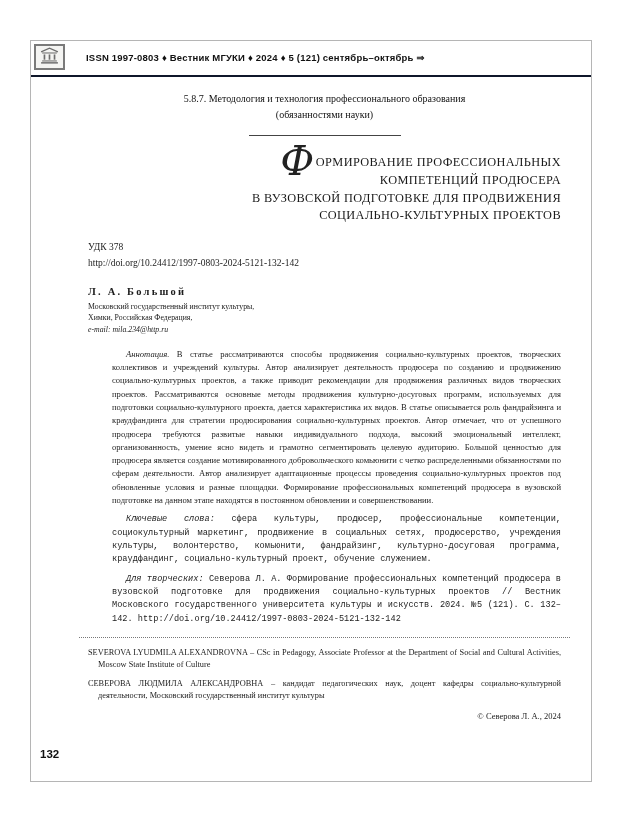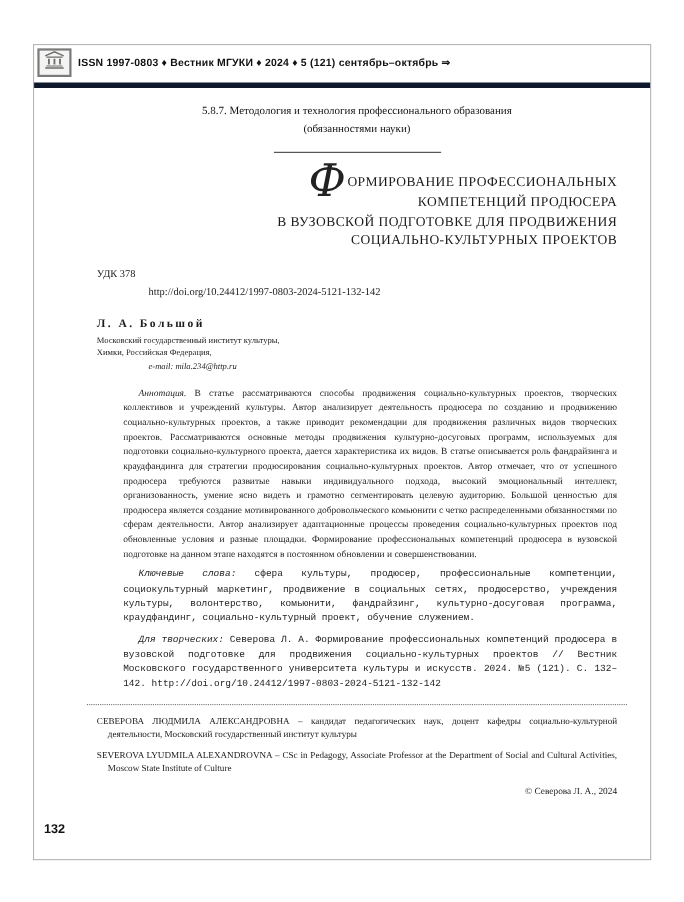--- a/index.html
+++ b/index.html
@@ -1,22 +1,22 @@
 <!DOCTYPE html>
 <html><head>
 <meta charset="utf-8">
 <style>
   * { margin:0; padding:0; box-sizing:border-box; }
   html,body { width:622px; height:820px; background:#ffffff;
               font-family:"Liberation Serif", serif; color:#1c1c1c; }
   .page { position:relative; width:622px; height:820px; background:#fff; overflow:hidden; }
   .frame { position:absolute; left:30px; top:40px; width:562px; height:742px;
            border:1px solid #b5b5b5; background:#fff; }
-  .header { display:flex; align-items:center; gap:6px;
-            padding:3px 6px 5px 3px; border-bottom:5px solid #0f172a; }
+  .header { display:flex; align-items:center; gap:21px;
+            padding:3px 6px 5px 3px; border-bottom:2px solid #0f172a; }
   .logo-box { width:31px; height:26px; border:2px solid #7a7a7a; background:#f4f4f2;
               display:flex; align-items:center; justify-content:center; flex:0 0 auto; }
   .issn { font-family:"Liberation Sans", sans-serif; font-weight:bold;
           font-size:9.5px; letter-spacing:.2px; color:#111; white-space:nowrap; }
   .content { padding:0 30px 0 57px; }
   .section-head { text-align:center; margin-top:14px; font-size:10px; line-height:1.55; color:#111; }
   .short-rule { width:152px; height:1px; background:#444; margin:13px auto 0 auto; }
   .title { margin-top:18px; text-align:right; font-size:12.3px; line-height:1.45;
            letter-spacing:.4px; color:#1a1a1a; }
   .title .line { white-space:nowrap; }
@@ -32,21 +32,21 @@
   .abstract-block p + p { margin-top:6px;font-family:Liberation Mono, monospace; }
   .lbl { font-style:italic; }
   .dotted-divider { margin-top:11px; margin-left:-9px; width:calc(100% + 18px);
                     border-top:1px dotted #777; height:0; }
   .bio { margin-top:9px; font-size:8.3px; line-height:1.5; text-align:justify;
          padding-left:10px; text-indent:-10px; }
   .bio + .bio { margin-top:6px; }
   .copyright { margin-top:8px; text-align:right; font-size:8.5px; }
   .page-number { position:absolute; left:36px; top:748px; font-family:"Liberation Sans", sans-serif;
                  font-weight:bold; font-size:11.5px; background:#fff; padding:0 4px; color:#111; }
-  a.plainlink { color:#1c1c1c; text-decoration:none;margin-left:47px; }
+  a.plainlink { color:#1c1c1c; text-decoration:none; }
 </style>
 </head>
 <body>
 
 <div class="page">
   <div class="frame">
 
     <div class="header">
       <div class="logo-box">
         <span>
@@ -94,22 +94,22 @@
       </div>
 
       <div class="abstract-block">
         <p><span class="lbl">Аннотация.</span><span> В статье рассматриваются способы продвижения социально-культурных проектов, творческих коллективов и учреждений культуры. Автор анализирует деятельность продюсера по созданию и продвижению социально-культурных проектов, а также приводит рекомендации для продвижения различных видов творческих проектов. Рассматриваются основные методы продвижения культурно-досуговых программ, используемых для подготовки социально-культурного проекта, дается характеристика их видов. В статье описывается роль фандрайзинга и краудфандинга для стратегии продюсирования социально-культурных проектов. Автор отмечает, что от успешного продюсера требуются развитые навыки индивидуального подхода, высокий эмоциональный интеллект, организованность, умение ясно видеть и грамотно сегментировать целевую аудиторию. Большой ценностью для продюсера является создание мотивированного добровольческого комьюнити с четко распределенными обязанностями по сферам деятельности. Автор анализирует адаптационные процессы проведения социально-культурных проектов под обновленные условия и разные площадки. Формирование профессиональных компетенций продюсера в вузовской подготовке на данном этапе находятся в постоянном обновлении и совершенствовании.</span></p>
         <p><span class="lbl">Ключевые слова:</span><span> сфера культуры, продюсер, профессиональные компетенции, социокультурный маркетинг, продвижение в социальных сетях, продюсерство, учреждения культуры, волонтерство, комьюнити, фандрайзинг, культурно-досуговая программа, краудфандинг, социально-культурный проект, обучение служением.</span></p>
         <p><span class="lbl">Для творческих:</span><span> Северова Л. А. Формирование профессиональных компетенций продюсера в вузовской подготовке для продвижения социально-культурных проектов // Вестник Московского государственного университета культуры и искусств. 2024. №5 (121). С. 132–142. http://doi.org/10.24412/1997-0803-2024-5121-132-142</span></p>
       </div>
 
       <div class="dotted-divider"></div>
 
+      <p class="bio">SEVEROVA LYUDMILA ALEXANDROVNA – CSc in Pedagogy, Associate Professor at the Department of Social and Cultural Activities, Moscow State Institute of Culture</p>
       <p class="bio">СЕВЕРОВА ЛЮДМИЛА АЛЕКСАНДРОВНА – кандидат педагогических наук, доцент кафедры социально-культурной деятельности, Московский государственный институт культуры</p>
-      <p class="bio">SEVEROVA LYUDMILA ALEXANDROVNA – CSc in Pedagogy, Associate Professor at the Department of Social and Cultural Activities, Moscow State Institute of Culture</p>
 
       <div class="copyright">© Северова Л. А., 2024</div>
 
     </div>
   </div>
 
   <div class="page-number">132</div>
 </div>
 
 </body></html>

